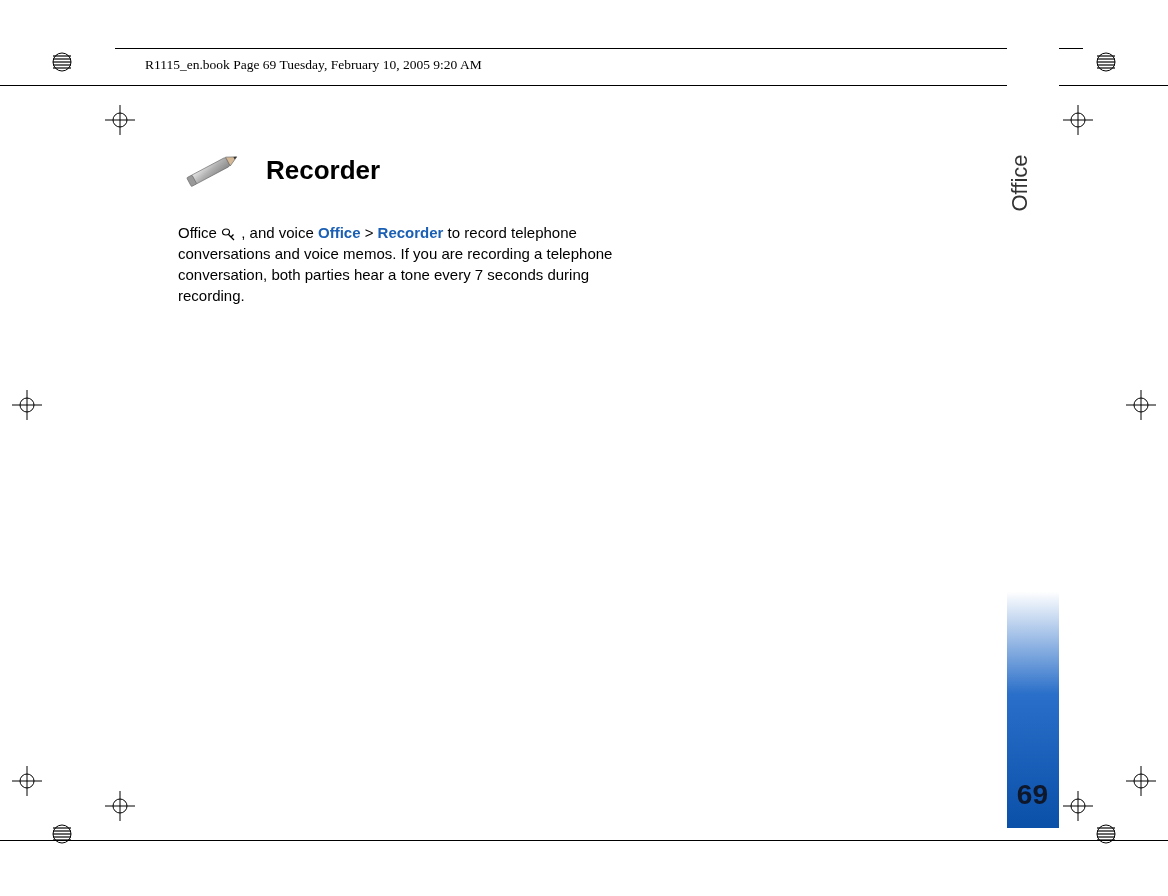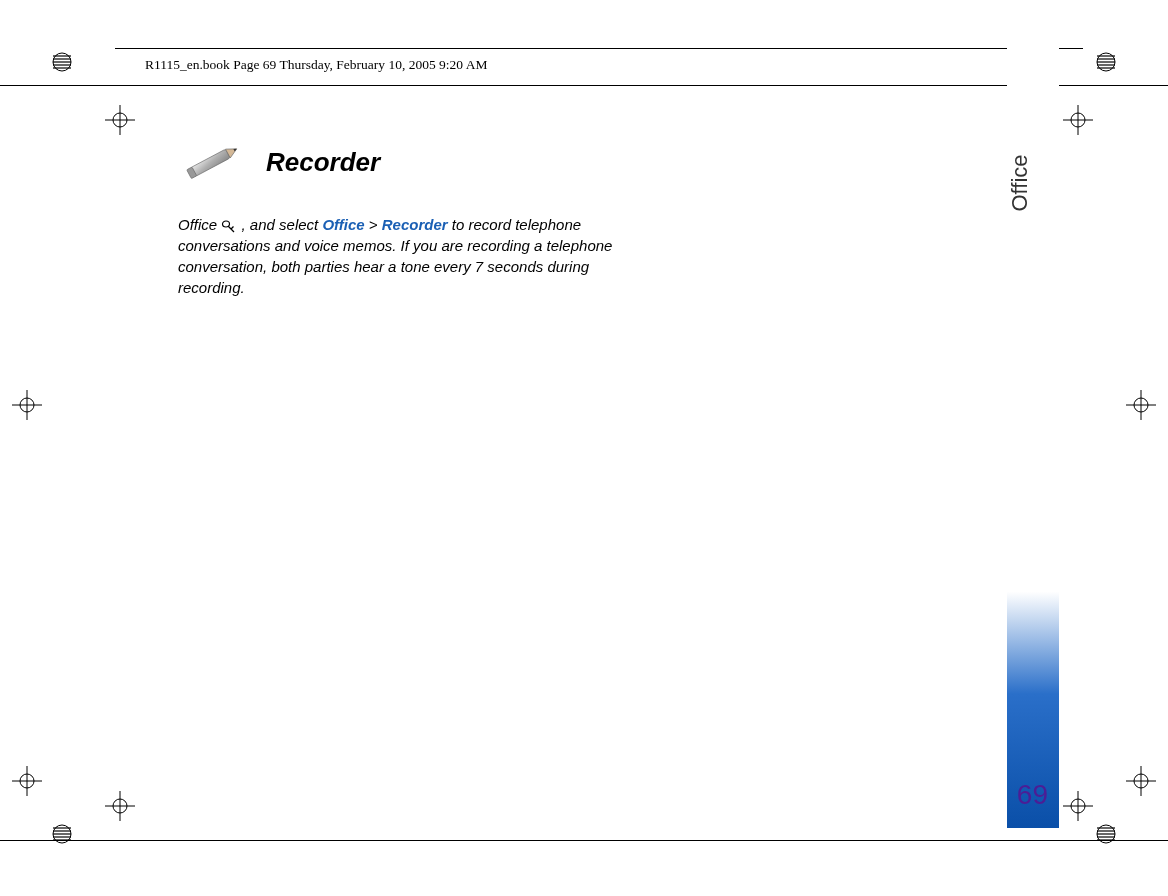--- a/index.html
+++ b/index.html
@@ -103,31 +103,30 @@
       color: #333;
       transform: rotate(-90deg);
       transform-origin: center;
     }
     .page-number {
       position: absolute;
       right: 120px;
       bottom: 85px;
       font-size: 28px;
       font-family: Arial, sans-serif;
-      font-weight: normal;
-      color: #4c1d95;
+      font-weight: bold;
+      color: #0f172a;
     }
     
     
     .content {
       position: absolute;
       left: 178px;
-      top: 142px;
+      top: 150px;
       width: 480px;
-      font-style: italic;
     }
     .heading-row {
       display: flex;
       align-items: center;
       gap: 20px;
       margin-bottom: 32px;
     }
     .pencil-icon {
       width: 68px;
       height: 40px;
@@ -161,21 +160,21 @@
       color: #000;
     }
   </style>
 </head>
 <body>
 
 <div class="hline-top"></div>
 <div class="hline-bot"></div>
 <div class="header-line"></div>
 
-<div class="header-text">R1115_en.book  Page 69  Thursday, February 10, 2005  9:20 AM</div>
+<div class="header-text">R1115_en.book  Page 69  Tuesday, February 10, 2005  9:20 AM</div>
 
 <div class="crop-mark crop-tl">
   <svg viewBox="0 0 22 22">
       <circle cx="11" cy="11" r="9" fill="none" stroke="#000" stroke-width="1"></circle>
       <line x1="2" y1="5" x2="20" y2="5" stroke="#000" stroke-width="1.2"></line>
       <line x1="2" y1="8" x2="20" y2="8" stroke="#000" stroke-width="1.2"></line>
       <line x1="2" y1="11" x2="20" y2="11" stroke="#000" stroke-width="1.2"></line>
       <line x1="2" y1="14" x2="20" y2="14" stroke="#000" stroke-width="1.2"></line>
       <line x1="2" y1="17" x2="20" y2="17" stroke="#000" stroke-width="1.2"></line>
     </svg>
@@ -290,15 +289,15 @@
           <rect x="8" y="15" width="6" height="10" rx="1" fill="#999" stroke="#666" stroke-width="0.6"></rect>
         </g>
       </svg>
     </div>
     <div class="heading">Recorder</div>
   </div>
   <div class="body-text">
     <span>Office </span><span class="key-icon"><svg viewBox="0 0 16 14">
           <ellipse cx="5" cy="4" rx="3.5" ry="3" fill="none" stroke="#000" stroke-width="1.2"></ellipse>
           <path d="M7 6 L13 12 M10 9 L12.5 6.5" fill="none" stroke="#000" stroke-width="1.3"></path>
-        </svg></span><span> , and select </span><span class="link-blue">Office</span><span class="gt"> &gt; </span><span class="link-blue">Recorder</span><span> to record telephone conversations and voice memos. If you are recording a telephone conversation, both parties hear a tone every 7 seconds during recording.</span>
+        </svg></span><span> , and voice </span><span class="link-blue">Office</span><span class="gt"> &gt; </span><span class="link-blue">Recorder</span><span> to record telephone conversations and voice memos. If you are recording a telephone conversation, both parties hear a tone every 7 seconds during recording.</span>
   </div>
 </div>
 
 </body></html>

